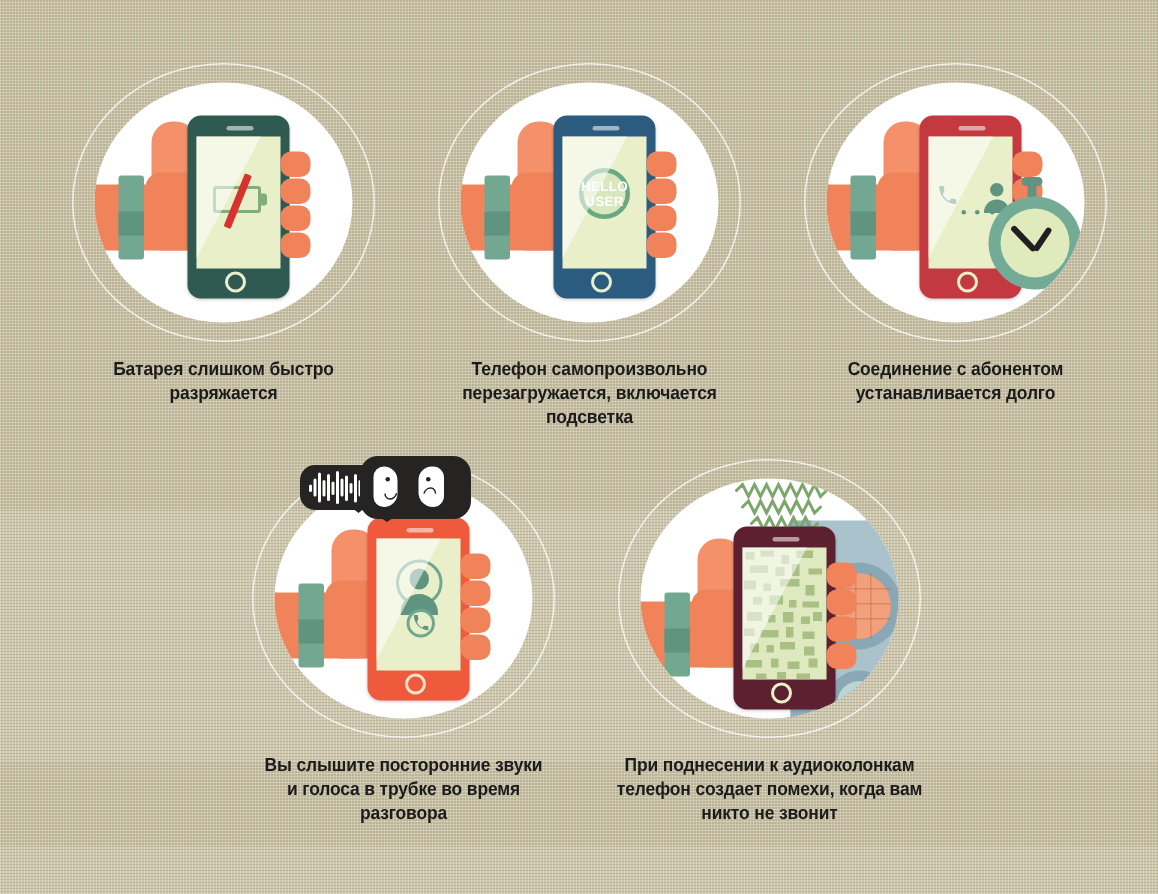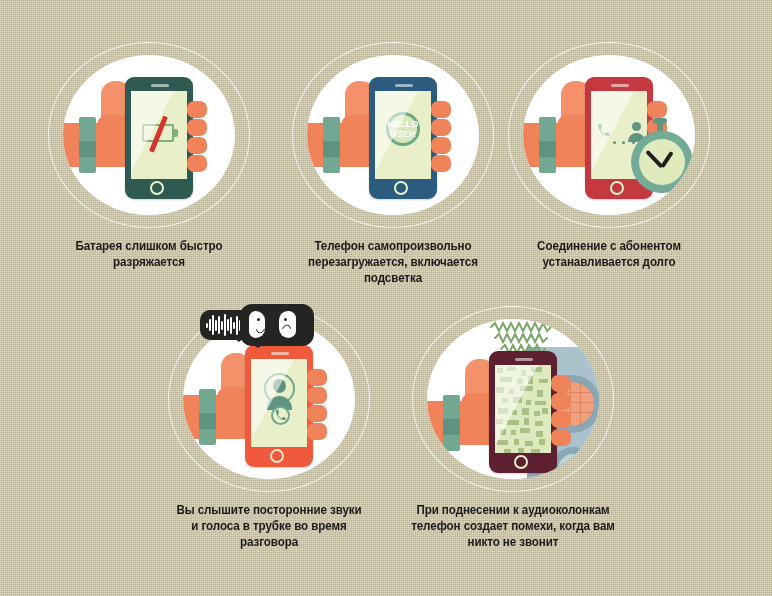--- a/index.html
+++ b/index.html
@@ -167,21 +167,21 @@
         <div class="finger" style="left:124px;top:82px;width:20px;height:17px;"></div>
         <div class="finger" style="left:124px;top:100px;width:20px;height:17px;"></div>
       </div>
     </div>
     <div class="caption" style="left:-10px;top:196px;width:222px;">
       <div>Батарея слишком быстро</div>
       <div>разряжается</div>
     </div>
   </div>
 
-  <div class="panel" style="left:508px;top:42px;width:202px;height:250px;">
+  <div class="panel" style="left:536px;top:42px;width:202px;height:250px;">
     <div class="ring" style="left:0;top:0;width:202px;height:186px;"></div>
     <div class="disc" style="left:15px;top:13px;width:172px;height:160px;">
       <div class="scene">
         <div class="arm" style="left:-4px;top:68px;width:74px;height:44px;border-radius:0 10px 10px 0;"></div>
         <div class="band" style="left:16px;top:62px;width:17px;height:56px;"></div>
         <div class="band-sh" style="left:16px;top:86px;width:17px;height:16px;"></div>
         <div class="thumb" style="left:38px;top:26px;width:30px;height:62px;"></div>
         <div class="arm" style="left:34px;top:60px;width:46px;height:52px;border-radius:10px;"></div>
         <div class="phone" style="left:62px;top:22px;width:68px;height:122px;background:#c3393f;">
           <div class="speaker-slit" style="left:26px;top:7px;width:18px;height:2.5px;"></div>

